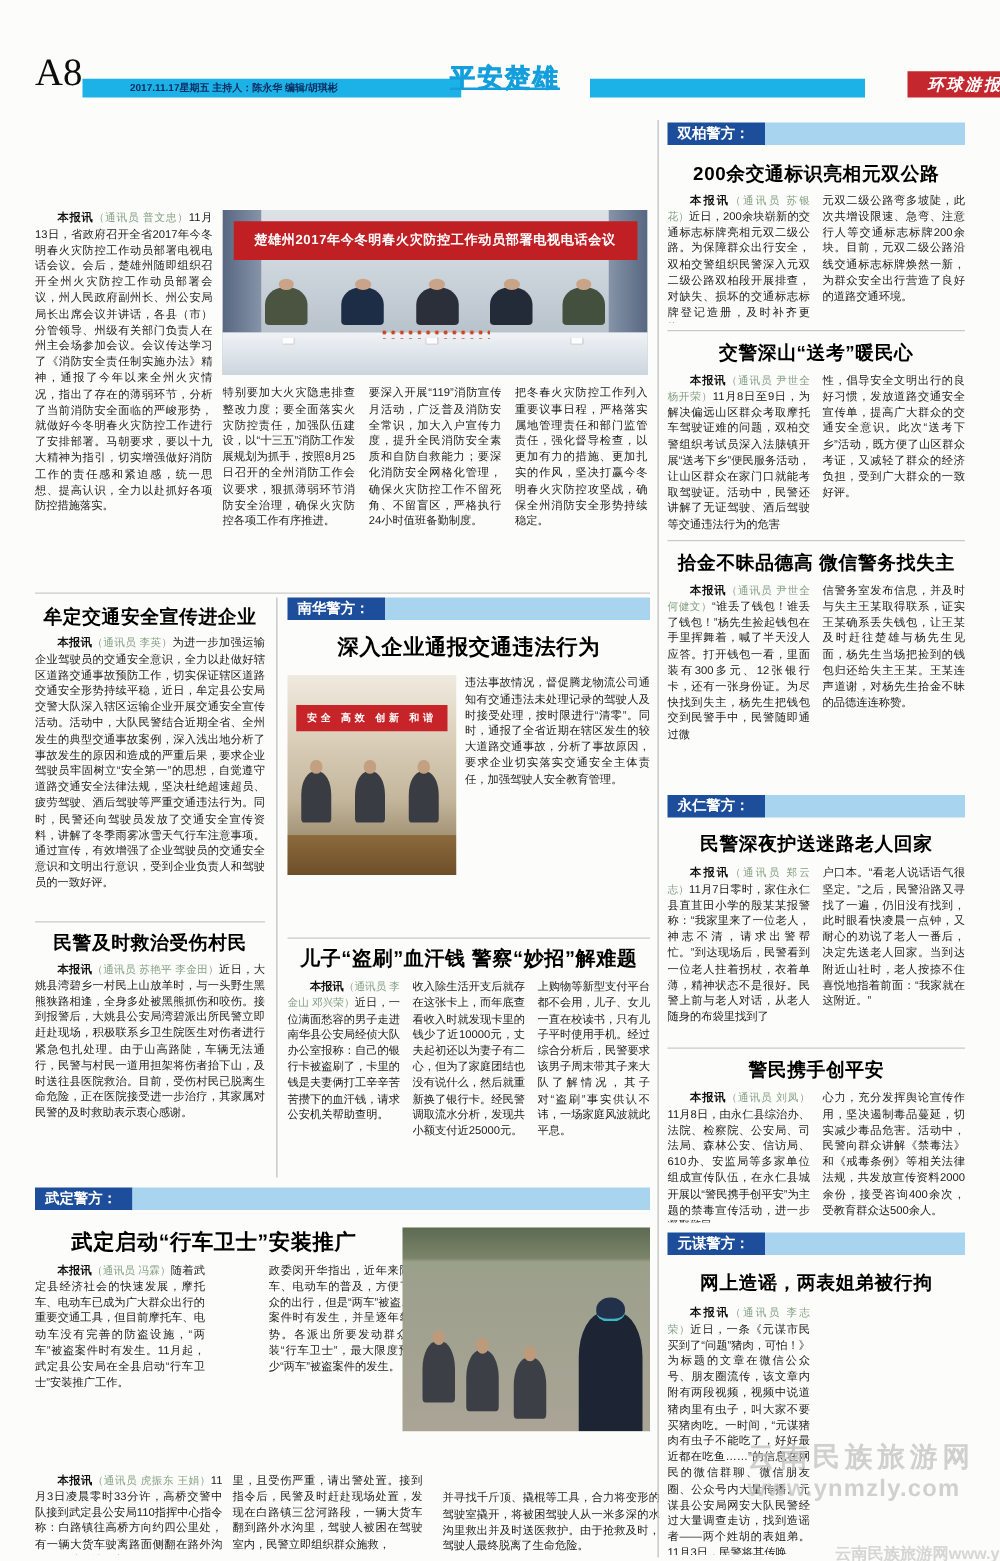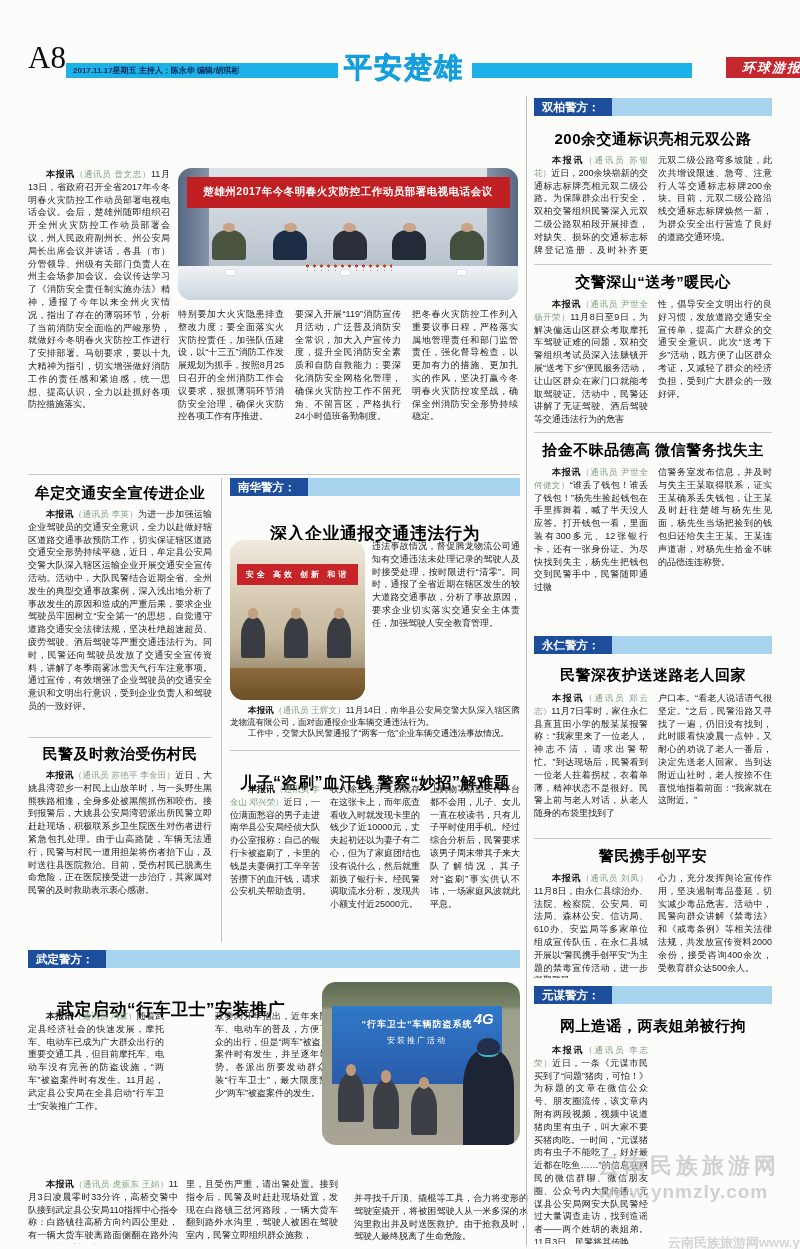--- a/index.html
+++ b/index.html
@@ -4,46 +4,46 @@
 <style>
   html,body{margin:0;padding:0;background:#e9e9e9;}
   .page{position:relative;width:800px;height:1249px;background:#fcfcfa;overflow:hidden;
         font-family:"Liberation Sans","DejaVu Sans",sans-serif;color:#1c1c1c;}
   .abs{position:absolute;}
   
   .pageno{font-family:"Liberation Serif","DejaVu Serif",serif;font-size:31px;color:#0d0d0d;}
   .cyanbar{background:#1db2e7;height:15px;}
   .dateline{font-size:8px;font-weight:bold;color:#0a2d60;line-height:15px;padding-left:7px;
             white-space:nowrap;overflow:hidden;}
-  .sectitle{font-size:28px;font-weight:900;color:#149fdc;letter-spacing:2px;text-align:center;
+  .sectitle{font-size:20px;font-weight:900;color:#149fdc;letter-spacing:2px;text-align:center;text-decoration:underline;
             -webkit-text-stroke:0.6px #149fdc;}
   .masthead{background:#c4272e;color:#fff;font-size:13px;font-weight:bold;letter-spacing:2px;
             text-align:center;line-height:21px;}
   
   .kicker{display:flex;height:18px;}
   .kbox{background:#1d4e9c;color:#fff;font-size:11.5px;font-weight:bold;line-height:18px;
         padding:0 12px 0 8px;white-space:nowrap;}
   .kbar{flex:1;background:#a9d4ef;}
   
   .h-main{font-size:35px;font-weight:900;letter-spacing:1px;color:#000;text-align:center;
           -webkit-text-stroke:1px #000;white-space:nowrap;}
   .h1{font-size:15px;font-weight:900;text-align:center;color:#000;letter-spacing:0.5px;white-space:nowrap;}
-  .h2{font-size:17px;font-weight:900;text-align:center;color:#000;letter-spacing:0.5px;white-space:nowrap;margin-top:16px;}
+  .h2{font-size:17px;font-weight:900;text-align:center;color:#000;letter-spacing:0.5px;white-space:nowrap;}
   
   .bt{font-size:9px;line-height:12.8px;text-align:justify;color:#222;overflow:hidden;}
   .bt p{margin:0;}
   .ind{text-indent:18px;}
   .lead{font-weight:bold;color:#111;}
   .byline{color:#84a084;font-size:8.5px;}
   .cap{font-size:8.5px;line-height:11.5px;}
   
   .hline{height:1px;background:#c9c9c9;}
   .vline{width:1px;background:#bdbdbd;}
   
-  .photo{overflow:hidden;position:absolute;border-radius:14px;}
+  .photo{overflow:hidden;position:absolute;}
   .main-photo{background:linear-gradient(180deg,#dde2e7 0%,#c6cfd7 50%,#aab5bf 100%);}
   .mp-curtain{position:absolute;top:0;bottom:26%;width:9%;background:linear-gradient(90deg,#576781,#8693a8);}
   .mp-curtain.r{right:0;background:linear-gradient(270deg,#576781,#8693a8);}
   .mp-banner{position:absolute;top:7%;left:2.5%;right:2.5%;height:23%;background:#c01f24;
              color:#fff;font-weight:bold;font-size:10.5px;display:flex;align-items:center;
              justify-content:center;letter-spacing:0.5px;white-space:nowrap;}
   .mp-person{position:absolute;top:47%;width:10%;height:23%;border-radius:45% 45% 10% 10%;}
   .mp-person::before{content:"";position:absolute;top:-24%;left:31%;width:38%;height:30%;
                      border-radius:50%;background:#c9a488;}
   .mp-table{position:absolute;bottom:0;left:0;right:0;height:26%;
@@ -79,21 +79,21 @@
   .wm .l1{font-size:22px;letter-spacing:4px;white-space:nowrap;}
   .wm .l2{font-size:19px;letter-spacing:1px;white-space:nowrap;}
   .wm2{color:#cfcfcf;font-weight:bold;font-size:13px;white-space:nowrap;opacity:0.85;}
 </style>
 </head>
 <body>
 
 <div class="page">
 
   <div class="abs pageno" style="left:28px;top:40px;">A8</div>
-  <div class="abs cyanbar" style="left:66px;top:63px;width:272px;">
+  <div class="abs cyanbar" style="left:66px;top:63px;width:272px;padding-left:31px;">
     <div class="dateline">2017.11.17星期五 主持人：陈永华 编辑/胡琪彬</div>
   </div>
   <div class="abs sectitle" style="left:338px;top:49px;width:132px;">平安楚雄</div>
   <div class="abs cyanbar" style="left:472px;top:63px;width:220px;"></div>
   <div class="abs masthead" style="left:726px;top:57px;width:92px;height:21px;font-style:italic;">环球游报</div>
 
 
   <div class="photo main-photo" style="left:178px;top:168px;width:340px;height:132px;">
     <div class="mp-curtain"></div>
     <div class="mp-curtain r"></div>
@@ -145,24 +145,20 @@
   <div class="photo nh-photo" style="left:230px;top:540px;width:135px;height:160px;">
     <div class="nh-banner">安全 高效 创新 和谐</div>
     <div class="nh-person" style="left:8%;"></div>
     <div class="nh-person" style="left:40%;"></div>
     <div class="nh-person" style="left:72%;"></div>
     <div class="nh-table"></div>
   </div>
   <div class="abs bt" style="left:372px;top:540px;width:148px;height:160px;">
       <p>违法事故情况，督促腾龙物流公司通知有交通违法未处理记录的驾驶人及时接受处理，按时限进行“清零”。同时，通报了全省近期在辖区发生的较大道路交通事故，分析了事故原因，要求企业切实落实交通安全主体责任，加强驾驶人安全教育管理。</p>
     </div>
-  <div class="abs bt cap" style="left:230px;top:705px;width:290px;height:42px;">
-    <p class="ind"><b class="lead">本报讯</b><span class="byline">（通讯员 王辉文）</span><span>11月14日，南华县公安局交警大队深入辖区腾龙物流有限公司，面对面通报企业车辆交通违法行为。</span></p>
-    <p class="ind">工作中，交警大队民警通报了“两客一危”企业车辆交通违法事故情况。</p>
-  </div>
   <div class="abs hline" style="left:230px;top:750px;width:290px;"></div>
 
   <div class="abs h2" style="left:230px;top:757px;width:290px;font-size:16px;">儿子“盗刷”血汗钱 警察“妙招”解难题</div>
   <div class="abs bt" style="left:230px;top:783px;width:90px;height:160px;">
     <p class="ind"><b class="lead">本报讯</b><span class="byline">（通讯员 李金山 邓兴荣）</span><span>近日，一位满面愁容的男子走进南华县公安局经侦大队办公室报称：自己的银行卡被盗刷了，卡里的钱是夫妻俩打工辛辛苦苦攒下的血汗钱，请求公安机关帮助查明。</span></p>
   </div>
   <div class="abs bt" style="left:330px;top:783px;width:90px;height:160px;">
       <p>收入除生活开支后就存在这张卡上，而年底查看收入时就发现卡里的钱少了近10000元，丈夫起初还以为妻子有二心，但为了家庭团结也没有说什么，然后就重新换了银行卡。经民警调取流水分析，发现共小额支付近25000元。</p>
     </div>
   <div class="abs bt" style="left:430px;top:783px;width:90px;height:160px;">
@@ -175,25 +171,20 @@
   </div>
   <div class="abs h2" style="left:28px;top:982px;width:286px;">武定启动“行车卫士”安装推广</div>
   <div class="abs bt" style="left:28px;top:1010px;width:136px;height:132px;">
     <p class="ind"><b class="lead">本报讯</b><span class="byline">（通讯员 冯霖）</span><span>随着武定县经济社会的快速发展，摩托车、电动车已成为广大群众出行的重要交通工具，但目前摩托车、电动车没有完善的防盗设施，“两车”被盗案件时有发生。11月起，武定县公安局在全县启动“行车卫士”安装推广工作。</span></p>
   </div>
   <div class="abs bt" style="left:172px;top:1010px;width:142px;height:132px;margin-left:43px;">
       <p>政委闵开华指出，近年来随着摩托车、电动车的普及，方便了广大群众的出行，但是“两车”被盗、丢失的案件时有发生，并呈逐年攀高的趋势。各派出所要发动群众积极安装“行车卫士”，最大限度预防和减少“两车”被盗案件的发生。</p>
     </div>
 
   <div class="photo wd-photo" style="left:322px;top:982px;width:198px;height:163px;">
-    <div class="wd-board">
-      <div class="wd-b1">“行车卫士”车辆防盗系统</div>
-      <div class="wd-b2">安装推广活动</div>
-      <div class="wd-4g">4G</div>
-    </div>
     <div class="wd-crowd" style="left:8%;"></div>
     <div class="wd-crowd" style="left:26%;bottom:10%;"></div>
     <div class="wd-crowd" style="left:45%;bottom:6%;"></div>
     <div class="wd-officer"></div>
   </div>
 
   <div class="abs bt" style="left:28px;top:1178px;width:150px;height:66px;">
     <p class="ind"><b class="lead">本报讯</b><span class="byline">（通讯员 虎振东 王娟）</span><span>11月3日凌晨零时33分许，高桥交警中队接到武定县公安局110指挥中心指令称：白路镇往高桥方向约四公里处，有一辆大货车驶离路面侧翻在路外沟里，驾驶人被困车</span></p>
   </div>
   <div class="abs bt" style="left:186px;top:1178px;width:152px;height:66px;">

